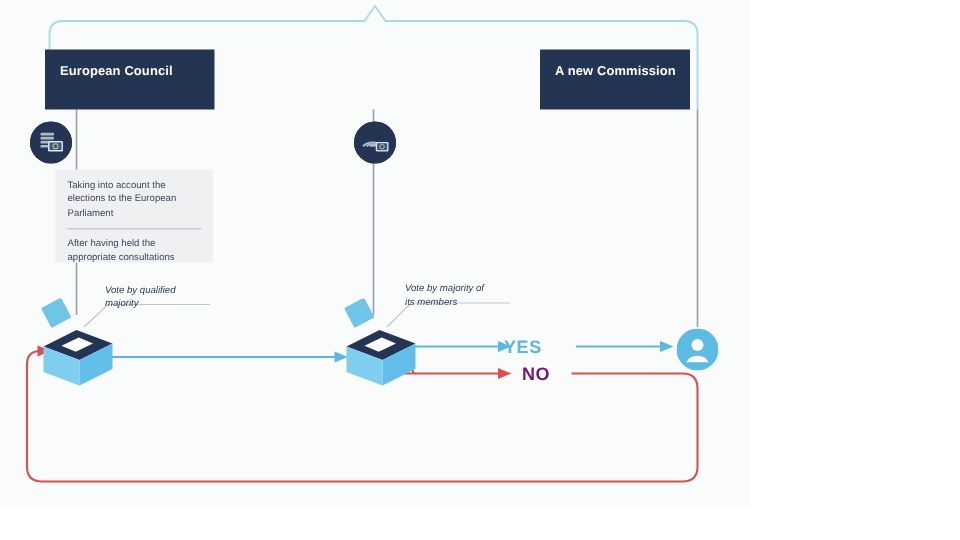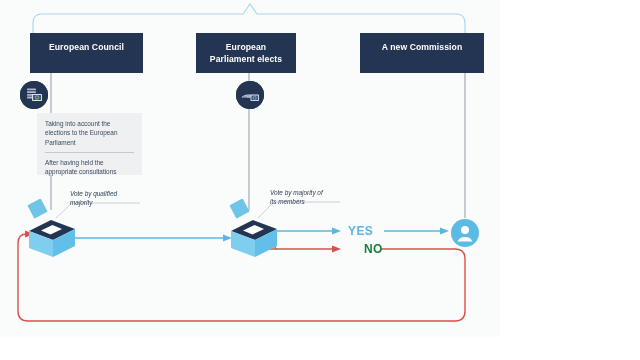--- a/index.html
+++ b/index.html
@@ -44,22 +44,22 @@
     color: #ffffff;
     font-size: 8.6px;
     font-weight: bold;
     line-height: 1.34;
     letter-spacing: .1px;
     padding: 9px 10px 0 10px;
     box-sizing: border-box;
   }
   .hbox-1 { left: 30px;  top: 33px; width: 113px; height: 40px; }
   .hbox-2 { left: 196px; top: 33px; width: 100px; height: 40px; }
-  .hbox-3 { left: 360px; top: 33px; width: 124px; height: 40px; }
-  .hbox span { display: block; white-space: nowrap; text-align: center; }
+  .hbox-3 { left: 360px; top: 33px; width: 100px; height: 40px; }
+  .hbox span { display: block; white-space: nowrap; }
   
   .iconcirc {
     position: absolute;
     width: 28px;
     height: 28px;
     border-radius: 50%;
     background: #243553;
   }
   .iconcirc svg { display: block; }
   .ic-1 { left: 20px;  top: 81px; }
@@ -101,22 +101,22 @@
   .ballot { position: absolute; width: 52px; height: 62px; }
   .bal-1 { left: 26px;  top: 199px; }
   .bal-2 { left: 228px; top: 199px; }
   
   .vlabel {
     position: absolute;
     font-size: 12px;
     font-weight: bold;
     letter-spacing: .4px;
   }
-  .v-yes { left: 348px; top: 224px; color: #5cb6e0; text-align: right; }
-  .v-no  { left: 348px; top: 242px; color: #15803d; margin-left: 16px; }
+  .v-yes { left: 336px; top: 224px; color: #5cb6e0; text-align: right; }
+  .v-no  { left: 348px; top: 242px; color: #701a75; }
   
   .person { position: absolute; left: 451px; top: 219px; width: 28px; height: 28px; }
 </style>
 </head>
 <body>
 
 <div id="stage">
 
   <div class="canvas"></div>
 
@@ -161,24 +161,20 @@
     <g>
       <path d="M381,249 L455,249 Q465,249 465,259 L465,311 Q465,321 455,321 L28,321 Q18,321 18,311 L18,243 Q18,234 27,234" fill="none" stroke="#d9504d" stroke-width="1.4"></path>
       <path d="M34,234 L25,230.4 L25,237.6 Z" fill="#d9504d"></path>
     </g>
   </svg>
 
   <div class="hbox hbox-1">
     <span>European Council</span>
   </div>
 
-  <div class="hbox hbox-2">
-    <span>European</span>
-    <span>Parliament elects</span>
-  </div>
 
   <div class="hbox hbox-3">
     <span>A new Commission</span>
   </div>
 
   <div class="iconcirc ic-1">
     <svg viewBox="0 0 28 28" width="28" height="28">
       <circle cx="14" cy="14" r="14" fill="#243553"></circle>
       <g fill="#aeb9c9">
         <rect x="7" y="7.5" width="9" height="1.8" rx=".6"></rect>

